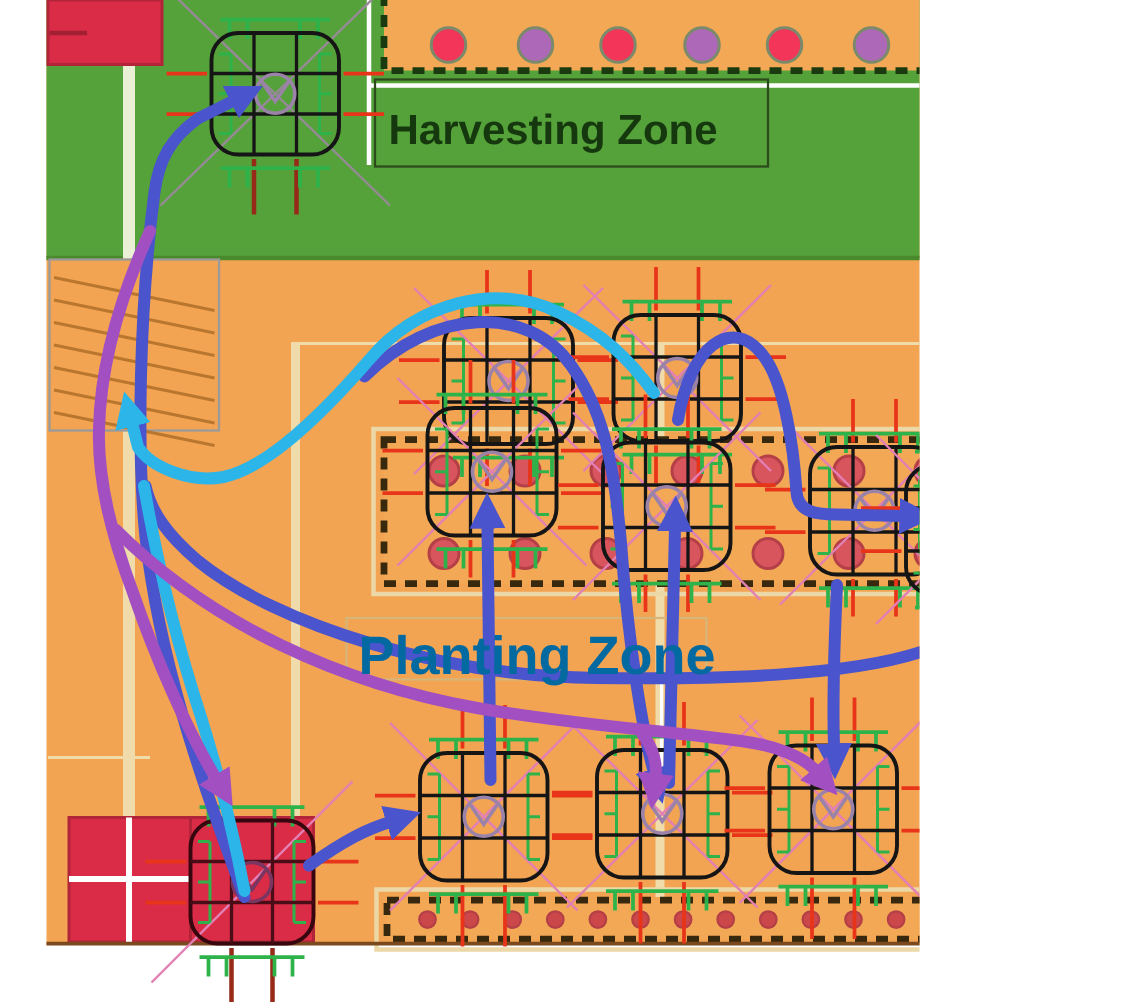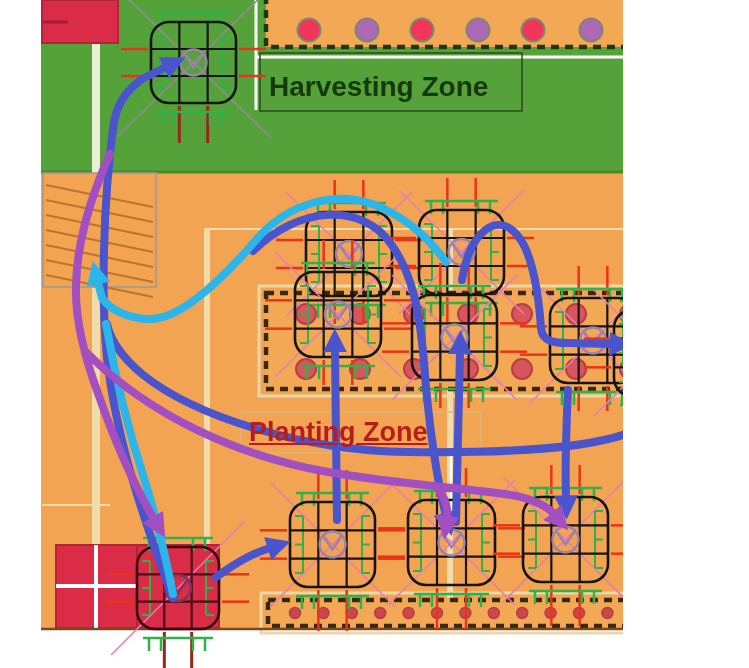--- a/index.html
+++ b/index.html
@@ -1,21 +1,21 @@
 <!DOCTYPE html>
 <html><head>
 <meta charset="utf-8">
 <style>
   html,body{margin:0;padding:0;background:#ffffff;}
   .stage{position:relative;width:613px;height:668px;overflow:hidden;background:#ffffff;
-         font-family:"Liberation Sans",sans-serif;margin-left:10px;}
+         font-family:"Liberation Sans",sans-serif;}
   .stage svg{position:absolute;left:0;top:0;}
   .zone-label{position:absolute;font-weight:bold;white-space:nowrap;line-height:1;}
   .zone-label.harvest{left:259px;top:73px;font-size:28px;color:#16380e;}
-  .zone-label.plant{left:239px;top:419px;font-size:27px;color:#b91c1c;text-decoration:underline;}
+  .zone-label.plant{left:239px;top:419px;font-size:36px;color:#0369a1;}
 </style>
 </head>
 <body>
 
 <div class="stage">
   <svg id="scene" width="749" height="668" viewBox="0 0 749 668">
       <defs>
         <marker id="ah-blue" viewBox="0 0 10 10" refX="1" refY="5" markerWidth="3" markerHeight="3" orient="auto">
           <path d="M0 0 L10 5 L0 10 z" fill="#4a54cc"></path>
         </marker>

